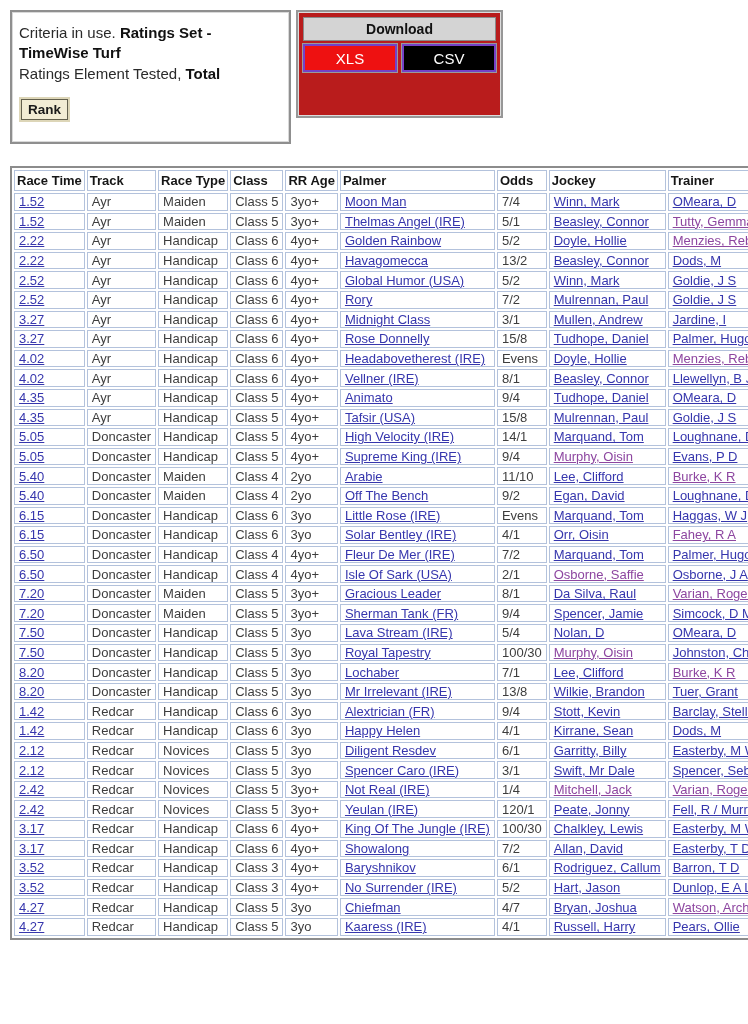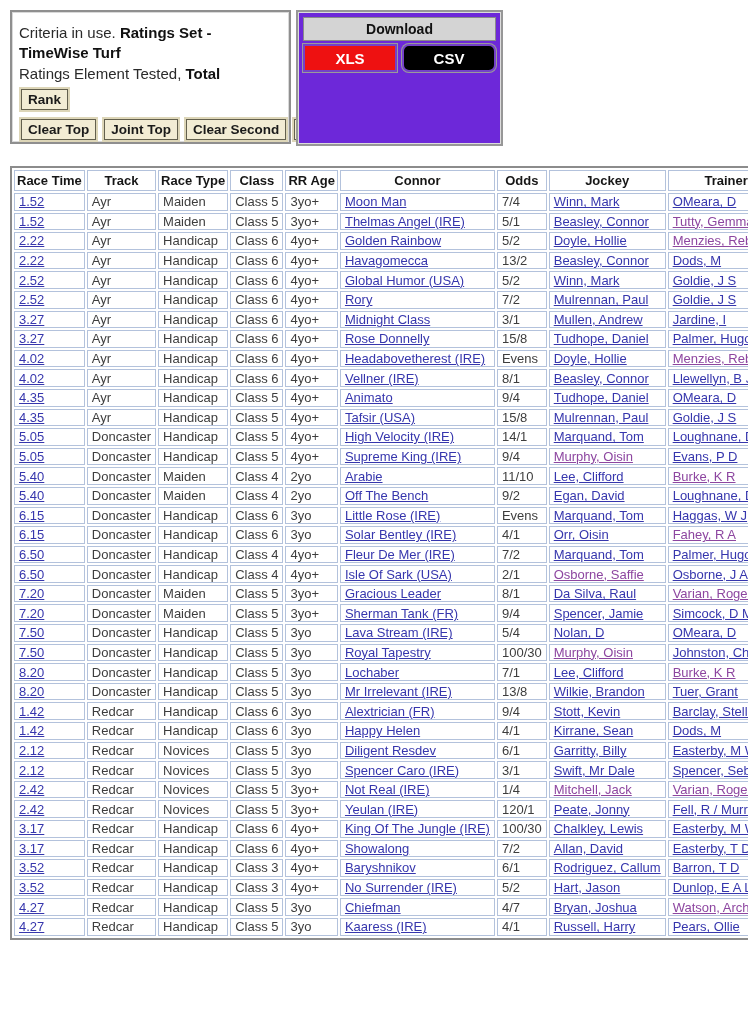--- a/index.html
+++ b/index.html
@@ -13,87 +13,81 @@
   }
   
   .top-section { position:absolute; left:10px; top:10px; display:flex; gap:5px; }
   .criteria-panel {
     width:281px; height:134px; box-sizing:border-box;
     border:2px solid #8f8f8f; box-shadow: inset 0 0 0 1px #d9d9d9;
     padding:5px 7px; background:#fff;
   }
   .criteria-text { margin-top:6px; font-size:15px; color:#2a2a2a; line-height:1.35; }
   .criteria-text b { color:#111; }
-  .rank-row { margin-top:3px; }
+  .rank-row { margin-top:13px; }
   .btn-row { margin-top:5px; display:flex; gap:4px; }
   .btn {
     font-family:"Liberation Sans", sans-serif;
     font-weight:bold; font-size:13.5px; color:#1a1a1a;
     background:var(--btnbg); border:1px solid #63604e;
     box-shadow:0 0 0 2px #ddd6b8; padding:2px 6px; margin:2px; cursor:pointer;
     white-space:nowrap;
   }
   .download-panel {
-    width:207px; height:136px; box-sizing:border-box;
+    width:207px; height:108px; box-sizing:border-box;
     border:2px solid #979797; box-shadow: inset 0 0 0 1px #dcdcdc;
-    padding:4px; background:#6d28d9;
+    padding:4px; background:#b91c1c;
   }
   .download-header {
     background:#d4d4d4; border:1px solid #8a8a8a; margin:1px;
     text-align:center; font-weight:bold; font-size:14px; color:#111;
     padding:3px 0;
   }
   .download-buttons { display:flex; gap:5px; margin:3px 1px; }
   .dl-btn {
     flex:1; height:24px; display:flex; align-items:center; justify-content:center;
-    color:#ffffff; font-weight:bold; font-size:15px;
+    color:#ffffff; font-weight:normal; font-size:15px;
     border:2px solid var(--purple); box-shadow:0 0 0 1px #9a9a9a; cursor:pointer;
   }
   
   .table-wrap { position:absolute; left:10px; top:166px; }
   table.ratings {
     border-collapse:separate; border-spacing:2px;
     border:2px solid #8c8c8c; background:#ffffff; table-layout:fixed;
   }
   .ratings th, .ratings td {
     box-sizing:border-box; border:1px solid var(--cellborder);
     height:17.6px; line-height:15px; font-size:13px;
     padding:0 4px; white-space:nowrap; overflow:hidden; background:#fff;
   }
-  .ratings th { font-weight:bold; text-align:center; color:#161616; padding:2px 2px; }
+  .ratings th { font-weight:bold; text-align:left; color:#161616; padding:2px 2px; }
   .ratings td { color:#3d3d3d; text-align:left; }
   .ratings a { text-decoration:underline; color:var(--link); }
   .ratings a.visited { color:var(--visited); }
 </style>
 </head>
 <body>
 
 <div class="top-section">
 
   <div class="criteria-panel">
     <div class="criteria-text">
       <span>Criteria in use. </span><b>Ratings Set - TimeWise Turf</b><br>
       <span>Ratings Element Tested, </span><b>Total</b>
     </div>
     <div class="rank-row">
       <button class="btn">Rank</button>
     </div>
-    <div class="btn-row">
-      <button class="btn">Clear Top</button>
-      <button class="btn">Joint Top</button>
-      <button class="btn">Clear Second</button>
-      <button class="btn">Joint Second</button>
-    </div>
   </div>
 
   <div class="download-panel">
     <div class="download-header">Download</div>
     <div class="download-buttons">
       <div class="dl-btn" style="background: rgb(238, 17, 17);">XLS</div>
-      <div class="dl-btn" style="background: rgb(0, 0, 0); border-radius: 7px;">CSV</div>
+      <div class="dl-btn" style="background: rgb(0, 0, 0);">CSV</div>
     </div>
   </div>
 
 </div>
 
 <div class="table-wrap">
   <table class="ratings">
     <colgroup>
       <col style="width:72px">
         <col style="width:62px">
@@ -106,21 +100,21 @@
         <col style="width:94px">
 
     </colgroup>
     <thead>
       <tr>
           <th>Race Time</th>
           <th>Track</th>
           <th>Race Type</th>
           <th>Class</th>
           <th>RR Age</th>
-          <th>Connor</th>
+          <th>Palmer</th>
           <th>Odds</th>
           <th>Jockey</th>
           <th>Trainer</th>
         </tr>
     </thead>
     <tbody>
         <tr>
           <td><a href="#" class="">1.52</a></td>
           <td>Ayr</td>
           <td>Maiden</td>

